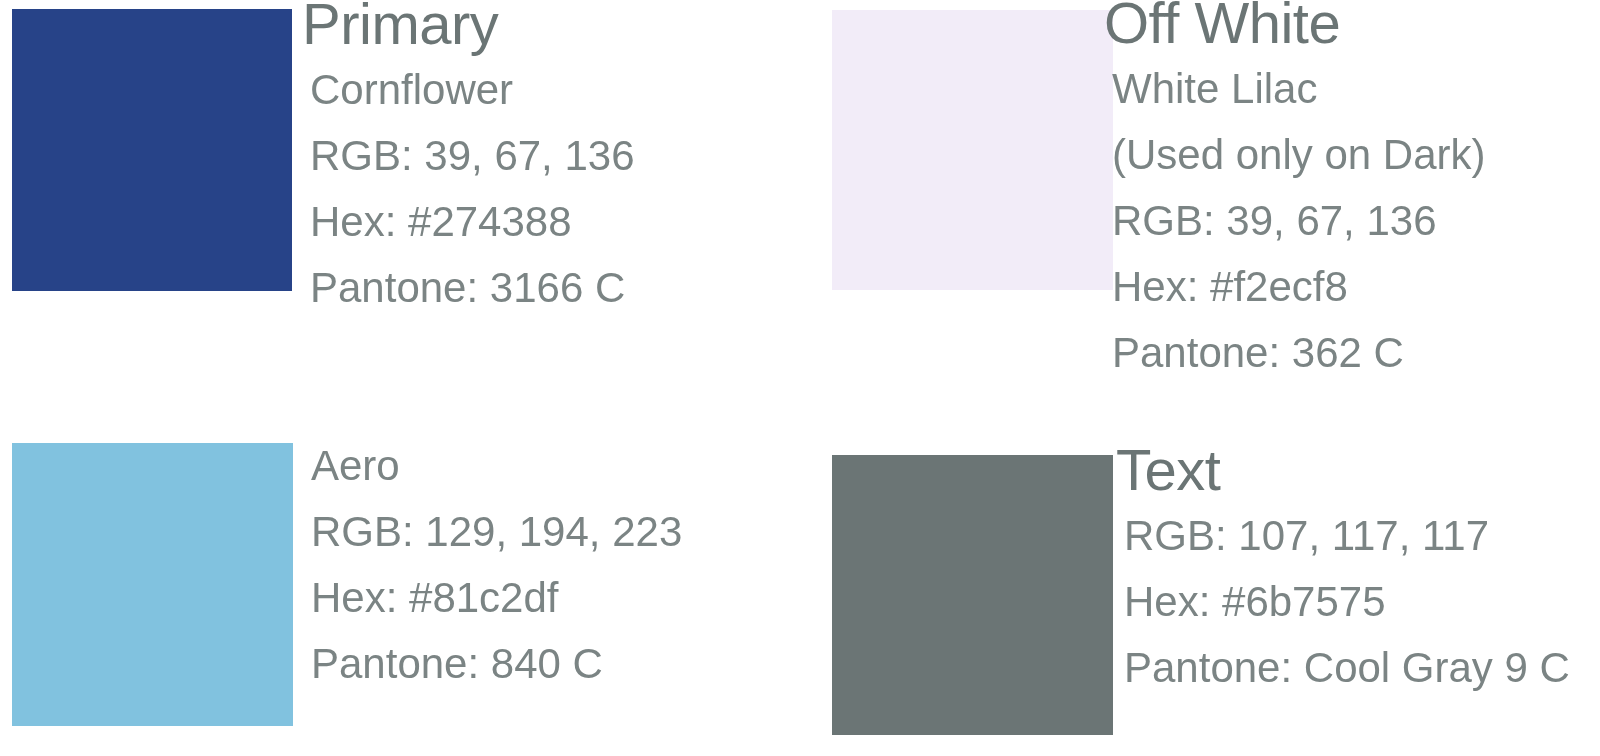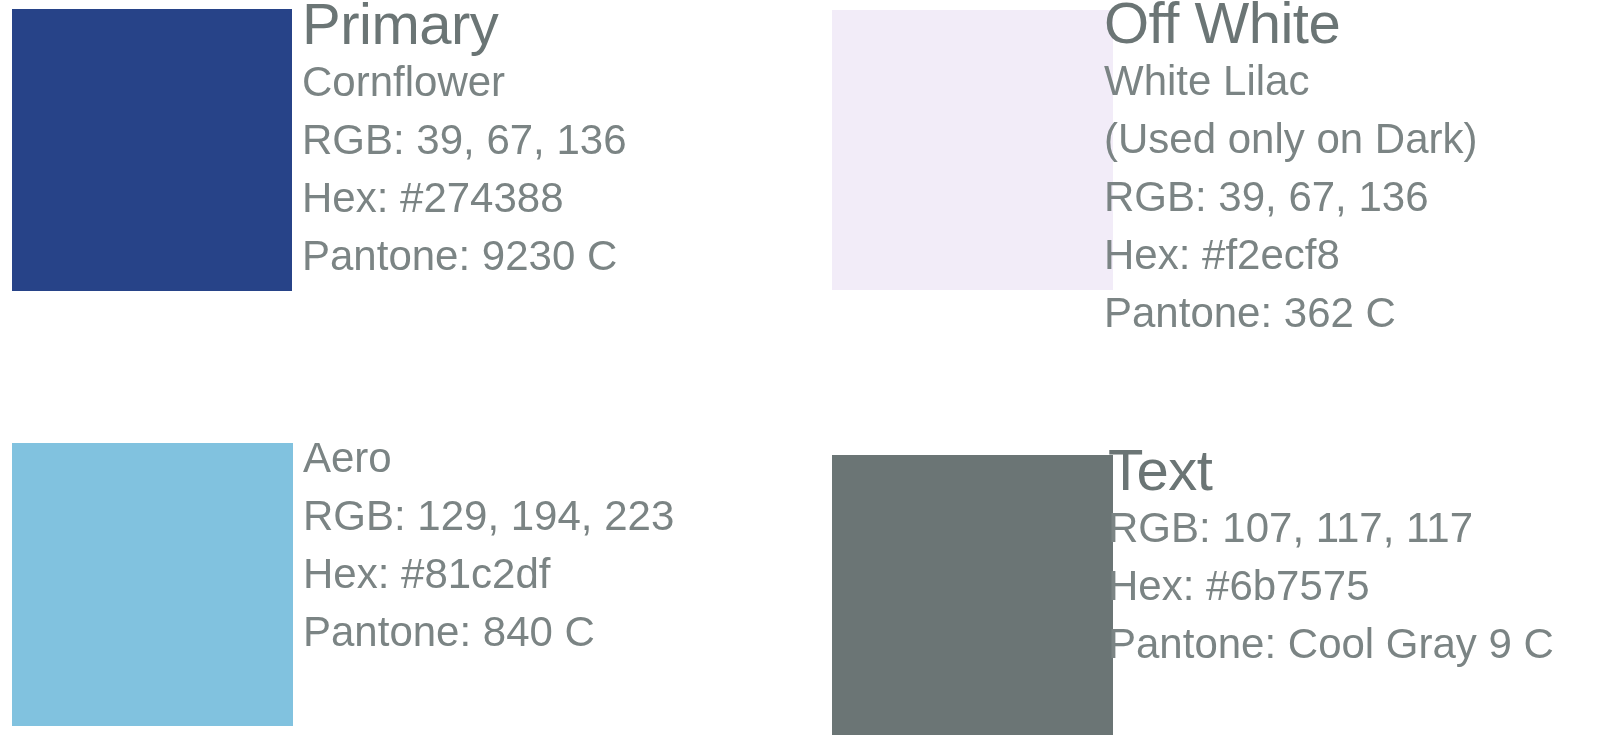--- a/index.html
+++ b/index.html
@@ -48,53 +48,53 @@
     margin: 0;
   }
 
   .spec-line {
     font-size: 42px;
     line-height: 58px;
     font-weight: 300;
     letter-spacing: 0px;
     color: #7b8484;
     white-space: nowrap;
-    margin: 0;
+    margin: 8px;
   }
 
   
   #group-primary      { left: 12px;  top: 9px;   }
   #group-primary   .swatch { width: 280px; height: 282px; background: #274388; }
   #group-primary   .specs  { left: 290px; top: -14px; }
 
   #group-offwhite     { left: 832px; top: 10px;  }
   #group-offwhite  .swatch { width: 281px; height: 280px; background: #f2ecf8; }
   #group-offwhite  .specs  { left: 272px; top: -16px; }
 
   #group-highlight    { left: 12px;  top: 443px; }
   #group-highlight .swatch { width: 281px; height: 283px; background: #81c2df; }
   #group-highlight .specs  { left: 291px; top: -14px; }
 
   #group-text         { left: 832px; top: 455px; }
   #group-text      .swatch { width: 281px; height: 280px; background: #6b7575; }
-  #group-text      .specs  { left: 276px; top: -14px; }
+  #group-text      .specs  { left: 284px; top: -14px; }
 </style>
 </head>
 <body>
 
 <div class="palette">
 
   <div class="swatch-group" id="group-primary">
     <div class="swatch" style="background: rgb(39, 67, 136);"></div>
     <div class="specs">
       <div class="name">Primary</div>
       <div class="spec-line">Cornflower</div>
       <div class="spec-line">RGB: 39, 67, 136</div>
       <div class="spec-line">Hex: #274388</div>
-      <div class="spec-line">Pantone: 9230 C</div>
+      <div class="spec-line">Pantone: 3166 C</div>
     </div>
   </div>
 
   <div class="swatch-group" id="group-offwhite">
     <div class="swatch" style="background: rgb(242, 236, 248);"></div>
     <div class="specs">
       <div class="name">Off White</div>
       <div class="spec-line">White Lilac</div>
       <div class="spec-line">(Used only on Dark)</div>
       <div class="spec-line">RGB: 39, 67, 136</div>

